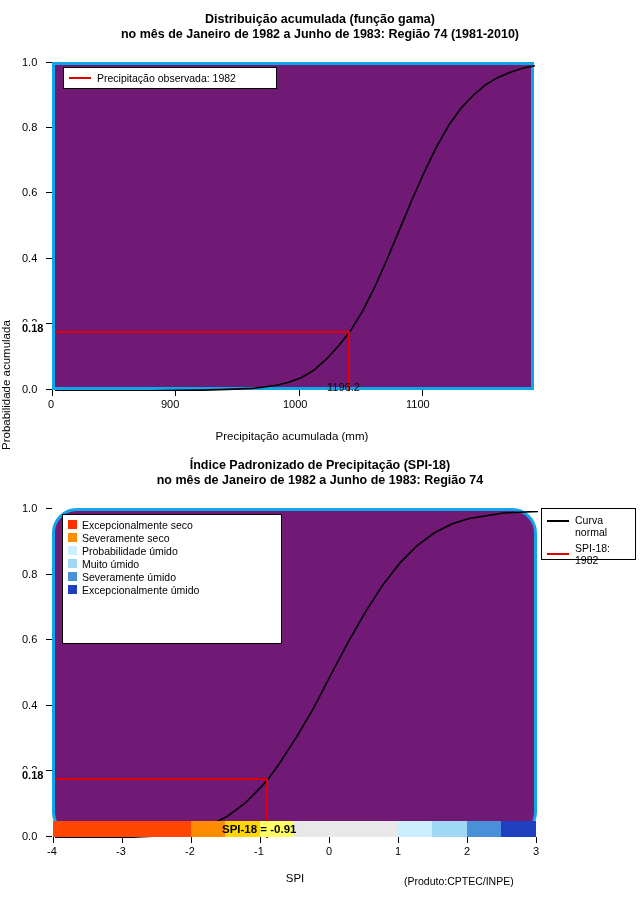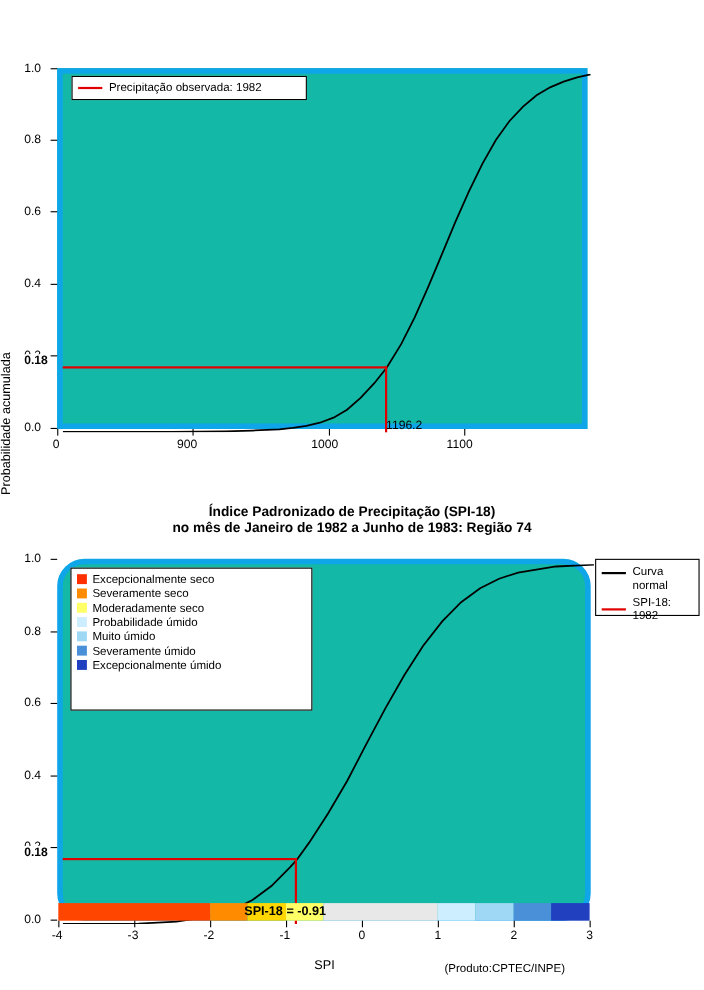--- a/index.html
+++ b/index.html
@@ -18,22 +18,22 @@
   .title{
     text-align:center;
     font-size:12.5px;
     font-weight:bold;
     line-height:15px;
   }
   .title .line2{font-weight:bold;}
 
   .plotbox{
     position:absolute;
-    border:5px solid #0ea5e9;
-    background:#14b8a6;
+    border:3px solid #0ea5e9;
+    background:#701a75;
     box-sizing:border-box;
   }
 
   .axis-label{
     position:absolute;
     font-size:11.5px;
     text-align:center;
   }
   .ylabel{
     transform:rotate(-90deg);
@@ -74,21 +74,20 @@
     flex:0 0 auto;
   }
   .linekey.black{border-top:2px solid #000;}
   .linekey.red{border-top:2px solid #e00000;}
 
   .redline{position:absolute;background:#e00000;}
   .value-label{
     position:absolute;
     font-size:11px;
     white-space:nowrap;
-    margin-left:24px;
   }
   .prob-label{
     position:absolute;
     font-size:11px;
     background:#fff;
     font-weight:bold;
   }
 
   .colorbar{
     position:absolute;
@@ -112,20 +111,24 @@
     font-size:10.5px;
     line-height:12px;
   }
   svg{display:block;}
 </style>
 </head>
 <body>
 
 <div class="panel" id="panel-top">
 
+  <div class="title" style="position:absolute;left:0;top:12px;width:640px;">
+    <div>Distribuição acumulada (função gama)</div>
+    <div class="line2">no mês de Janeiro de 1982 a Junho de 1983: Região 74 (1981-2010)</div>
+  </div>
 
   <div class="plotbox" id="top-plot" style="left:52px;top:62px;width:482px;height:328px;">
     <svg width="480" height="326" viewBox="0 0 480 326">
 
       <polyline fill="none" stroke="#000000" stroke-width="1.6" points="0,325.7 24.6,325.7 49.2,325.7 73.8,325.7 98.5,325.7 123.1,325.4 147.7,325.1 172.3,324.4 196.9,323.4 209.2,322.0 221.5,320.2 233.8,317.3 246.2,312.7 258.5,305.5 270.8,294.7 283.1,281.6 294.5,267.3 307.7,245.9 320.0,221.5 332.3,193.8 344.6,164.4 356.9,135.0 369.2,107.3 381.5,81.9 393.8,60.3 406.2,43.0 418.5,30.0 430.8,19.6 443.1,12.4 455.4,7.2 467.7,3.3 480,0.7"></polyline>
     </svg>
 
     <div class="redline" style="left:0px;top:266px;width:295px;height:2px;"></div>
     <div class="redline" style="left:293px;top:266px;width:2px;height:60px;"></div>
 
@@ -156,20 +159,21 @@
   <div class="tickmark" style="left:299px;top:390px;width:1px;height:6px;"></div>
   <div class="tickmark" style="left:422px;top:390px;width:1px;height:6px;"></div>
 
   <div class="tick-label" style="left:48px;top:398px;">0</div>
   <div class="tick-label" style="left:161px;top:398px;">900</div>
   <div class="tick-label" style="left:283px;top:398px;">1000</div>
   <div class="tick-label" style="left:406px;top:398px;">1100</div>
 
   <div class="value-label" style="left:327px;top:381px;">1196.2</div>
 
+  <div class="axis-label" style="left:152px;top:430px;width:280px;">Precipitação acumulada (mm)</div>
 
 </div>
 
 <div class="panel" id="panel-bottom">
 
   <div class="title" style="position:absolute;left:0;top:8px;width:640px;">
     <div>Índice Padronizado de Precipitação (SPI-18)</div>
     <div class="line2">no mês de Janeiro de 1982 a Junho de 1983: Região 74</div>
   </div>
 
@@ -183,24 +187,20 @@
     <div class="redline" style="left:211px;top:267px;width:2px;height:60px;"></div>
 
     <div class="legend" style="left:7px;top:3px;width:220px;height:130px;">
       <div class="legend-row">
           <span class="swatch" style="background:#ff3000"></span>
           <span>Excepcionalmente seco</span>
         </div>
       <div class="legend-row">
           <span class="swatch" style="background:#ff8c00"></span>
           <span>Severamente seco</span>
-        </div>
-      <div class="legend-row">
-          <span class="swatch" style="background:#ffff66"></span>
-          <span>Moderadamente seco</span>
         </div>
       <div class="legend-row">
           <span class="swatch" style="background:#cceeff"></span>
           <span>Probabilidade úmido</span>
         </div>
       <div class="legend-row">
           <span class="swatch" style="background:#9fd8f5"></span>
           <span>Muito úmido</span>
         </div>
       <div class="legend-row">

